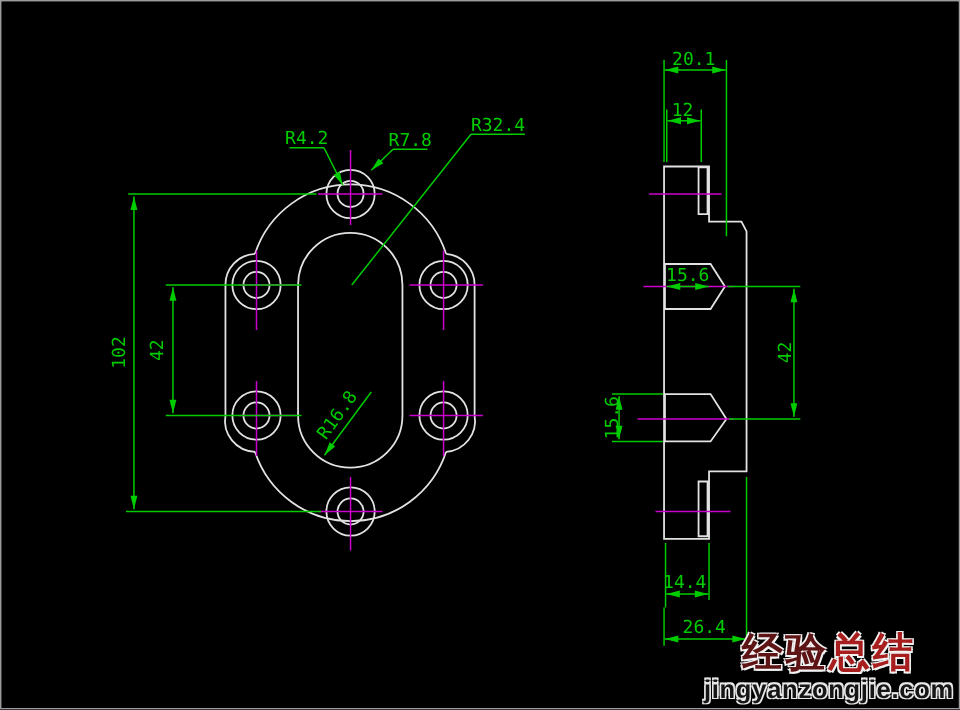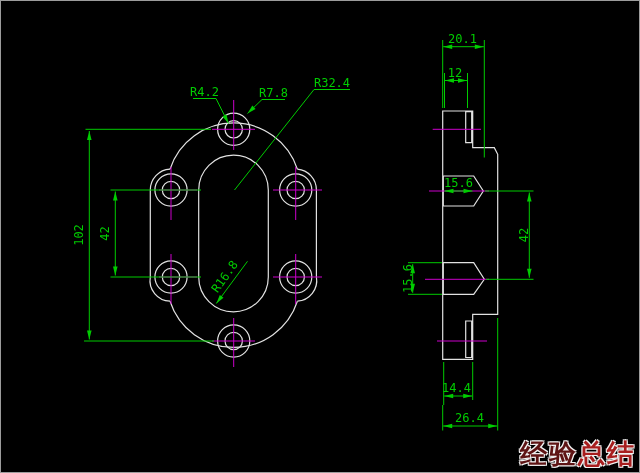--- a/index.html
+++ b/index.html
@@ -183,14 +183,15 @@
         <line x1="496.7" y1="317" x2="496.7" y2="429.5"></line>
         <line x1="442.2" y1="425" x2="496.2" y2="425" marker-start="url(#arr)" marker-end="url(#arr)"></line>
       </g>
       <text x="468.5" y="421" text-anchor="middle">26.4</text>
     </g>
   </g>
 </svg>
 
 <div class="wm">
   <div class="wm-brand"><span class="wm-b1">经验</span><span class="wm-b2">总结</span></div>
+  <div class="wm-site">jingyanzongjie.com</div>
 </div>
 </div>
 
 </body></html>

